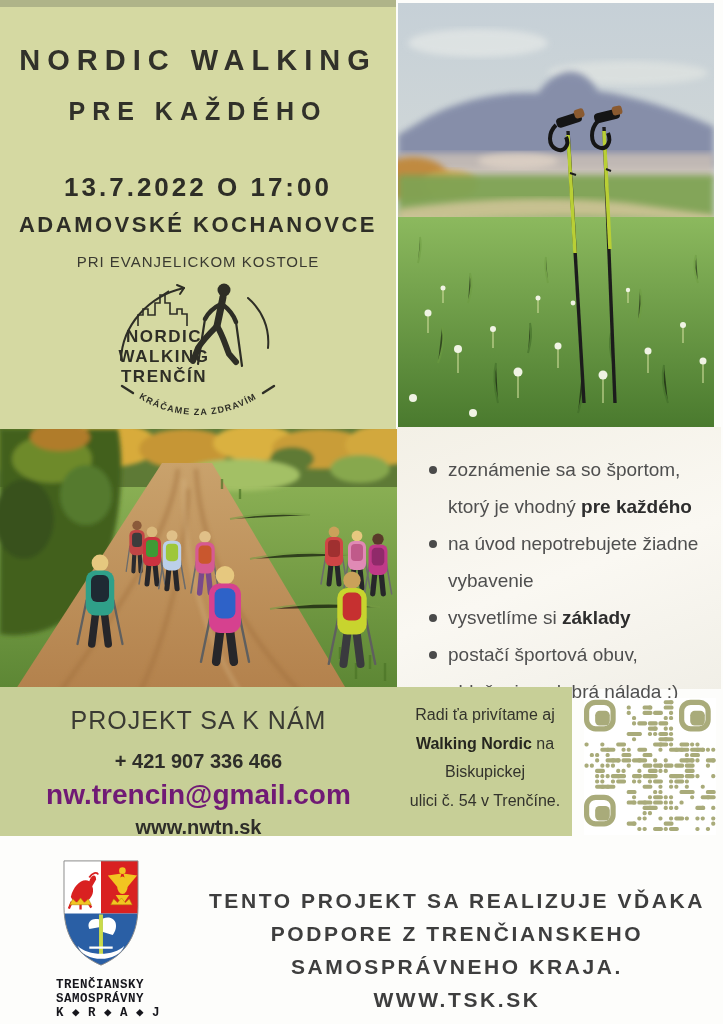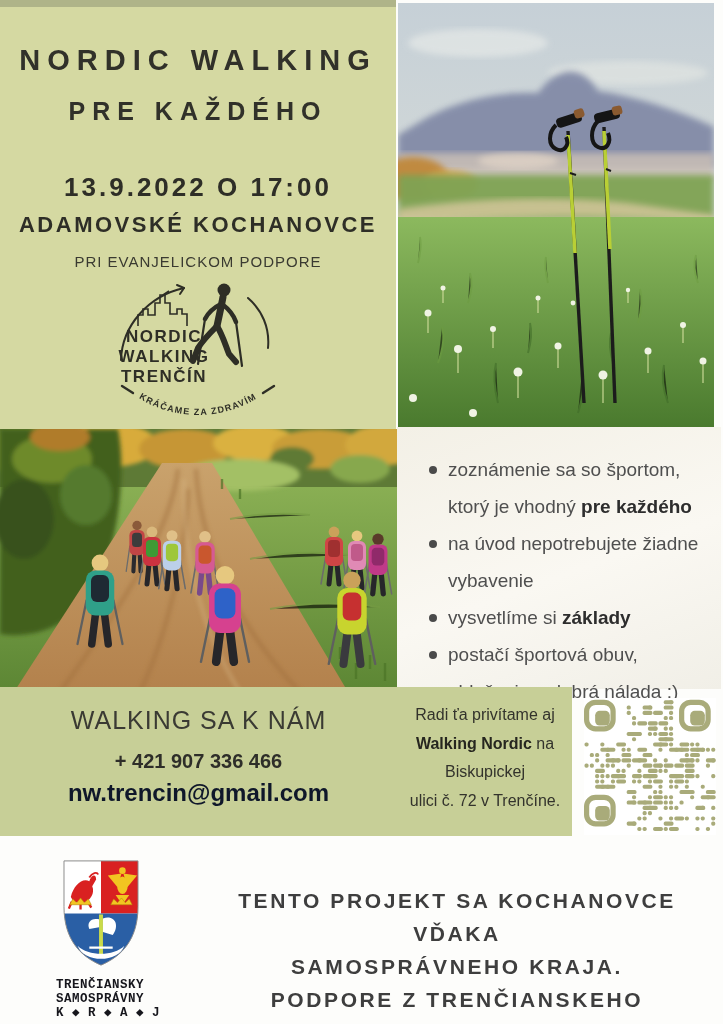--- a/index.html
+++ b/index.html
@@ -34,21 +34,21 @@
   .benefits li{position:relative;padding-left:21px;font-size:19px;line-height:37px;color:#4f4f4f;}
   .benefits li::before{content:"";position:absolute;left:2px;top:15px;width:8px;height:8px;
             border-radius:50%;background:#4a4a4a;}
   .benefits b{color:#2d2d2d;}
 
   
   .join-bar{position:absolute;left:0;top:687px;width:572px;height:149px;background:#c7cf97;}
   .join-left{position:absolute;left:0;top:0;width:397px;height:100%;text-align:center;}
   .join-title{margin-top:19px;font-size:25px;font-weight:400;letter-spacing:1px;color:#3a3a33;}
   .join-phone{margin-top:15px;font-size:20px;font-weight:700;color:#2e2e29;text-align:center;}
-  .join-email{margin-top:6px;font-size:24px;font-weight:700;color:#0f172a;}
+  .join-email{margin-top:6px;font-size:28px;font-weight:700;color:#701a75;}
   .join-web{margin-top:5px;font-size:20px;font-weight:700;color:#2e2e29;}
   .join-right{position:absolute;left:398px;top:0;width:174px;height:100%;text-align:center;
               font-size:16px;line-height:28.5px;color:#33332c;padding-top:14px;box-sizing:border-box;}
   .join-right b{color:#26261f;}
 
   
   .qr-wrap{position:absolute;left:584px;top:698px;width:132px;height:137px;background:#fff;}
 
   
   .org{position:absolute;left:56px;top:858px;width:156px;text-align:left;}
@@ -59,23 +59,23 @@
 </style>
 </head>
 <body>
 
 <div class="poster" data-interactable="false">
 
   <div class="event-panel" data-interactable="false">
     <div class="scan-edge" data-interactable="false"></div>
     <div class="title1" data-interactable="false">NORDIC WALKING</div>
     <div class="title2" data-interactable="false">PRE KAŽDÉHO</div>
-    <div class="dt" data-interactable="false">13.9.2022 O 17:00</div>
+    <div class="dt" data-interactable="false">13.7.2022 O 17:00</div>
     <div class="loc" data-interactable="false">ADAMOVSKÉ KOCHANOVCE</div>
-    <div class="locdet" data-interactable="false">PRI EVANJELICKOM PODPORE</div>
+    <div class="locdet" data-interactable="false">PRI EVANJELICKOM KOSTOLE</div>
 
     <div class="logo-wrap" data-interactable="false">
       <svg width="184" height="150" viewBox="0 0 184 150">
         <g stroke="#2e2e26" stroke-width="1.6" fill="none">
           <path d="M30,52 V41 h5 v-6 h5 v6 h7 V29 h5 v-8 h5 v8 h5 v11 h7 v-5 h5 v5 h5 V52"></path>
           <path d="M55,21 l6,-4"></path>
         </g>
         <g stroke="#2e2e26" stroke-width="2" fill="none" stroke-linecap="round">
           <path d="M13,86 C14,52 40,22 76,14"></path>
           <path d="M76,14 l-7,-3 M76,14 l-4,6"></path>
@@ -362,29 +362,30 @@
     <ul data-interactable="false">
         <li data-interactable="false"><span data-interactable="false">zoznámenie sa so športom, ktorý je vhodný </span><b data-interactable="false">pre každého</b></li>
         <li data-interactable="false"><span data-interactable="false">na úvod nepotrebujete žiadne vybavenie</span></li>
         <li data-interactable="false"><span data-interactable="false">vysvetlíme si </span><b data-interactable="false">základy</b></li>
         <li data-interactable="false"><span data-interactable="false">postačí športová obuv, oblečenie a dobrá nálada :)</span></li>
       </ul>
   </div>
 
   <div class="join-bar" data-interactable="false">
     <div class="join-left" data-interactable="false">
-      <div class="join-title" data-interactable="false">WALKING SA K NÁM</div>
+      <div class="join-title" data-interactable="false">PROJEKT SA K NÁM</div>
       <div class="join-phone" data-interactable="false">+ 421 907 336 466</div>
       <div class="join-email" data-interactable="false">nw.trencin@gmail.com</div>
+      <div class="join-web" data-interactable="false">www.nwtn.sk</div>
     </div>
     <div class="join-right" data-interactable="false">
         <div data-interactable="false"><span data-interactable="false">Radi ťa privítame aj</span></div>
         <div data-interactable="false"><b data-interactable="false">Walking Nordic</b><span data-interactable="false"> na</span></div>
         <div data-interactable="false"><span data-interactable="false">Biskupickej</span></div>
-        <div data-interactable="false"><span data-interactable="false">ulici č. 72 v Trenčíne.</span></div>
+        <div data-interactable="false"><span data-interactable="false">ulici č. 54 v Trenčíne.</span></div>
       </div>
   </div>
 
   <div class="qr-wrap" data-interactable="false">
     <svg id="qr" width="132" height="137" viewBox="0 0 132 137">
         <rect x="79.7" y="2.2" width="9.8" height="4.1" rx="1.7" fill="#a9ab7a"></rect>
         <rect x="85.0" y="2.2" width="4.1" height="4.1" rx="1.7" fill="#a9ab7a"></rect>
         <rect x="42.7" y="7.5" width="4.1" height="4.1" rx="1.7" fill="#a9ab7a"></rect>
         <rect x="58.6" y="7.5" width="9.8" height="4.1" rx="1.7" fill="#a9ab7a"></rect>
         <rect x="63.9" y="7.5" width="4.1" height="4.1" rx="1.7" fill="#a9ab7a"></rect>
@@ -612,18 +613,19 @@
       <path d="M7,3 H83 V50 C83,84 66,101 45,110 C24,101 7,84 7,50 Z" fill="none" stroke="#8a8a8a" stroke-width="1"></path>
     </svg>
     <div class="org-lines" data-interactable="false">
         <div data-interactable="false">TRENČIANSKY</div>
         <div data-interactable="false">SAMOSPRÁVNY</div>
         <div data-interactable="false">K ◆ R ◆ A ◆ J</div>
       </div>
   </div>
 
   <div class="project" data-interactable="false">
-      <div data-interactable="false">TENTO PROJEKT SA KOCHANOVCE VĎAKA</div>
+      <div data-interactable="false">TENTO PROJEKT SA REALIZUJE VĎAKA</div>
+      <div data-interactable="false">PODPORE Z TRENČIANSKEHO</div>
       <div data-interactable="false">SAMOSPRÁVNEHO KRAJA.</div>
-      <div data-interactable="false">PODPORE Z TRENČIANSKEHO</div>
+      <div data-interactable="false">WWW.TSK.SK</div>
     </div>
 
 </div>
 
 </body></html>

